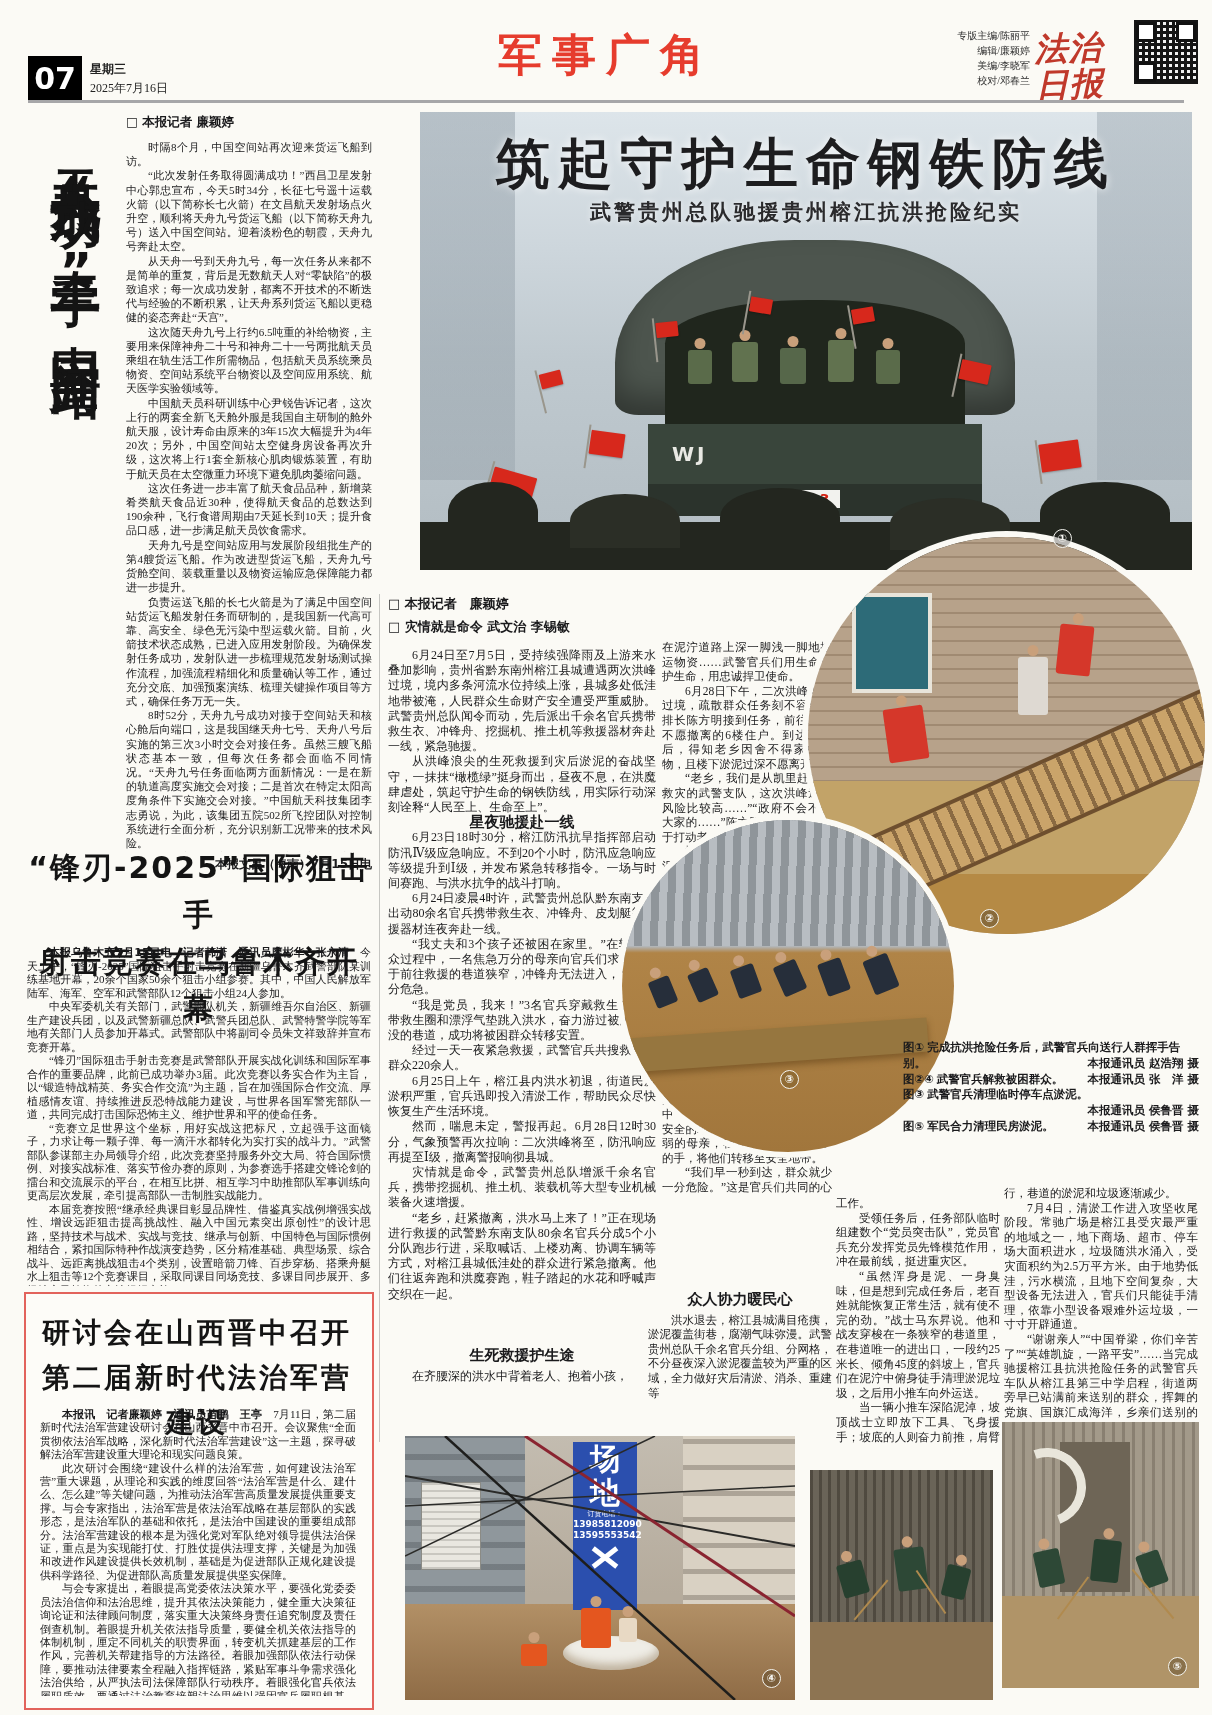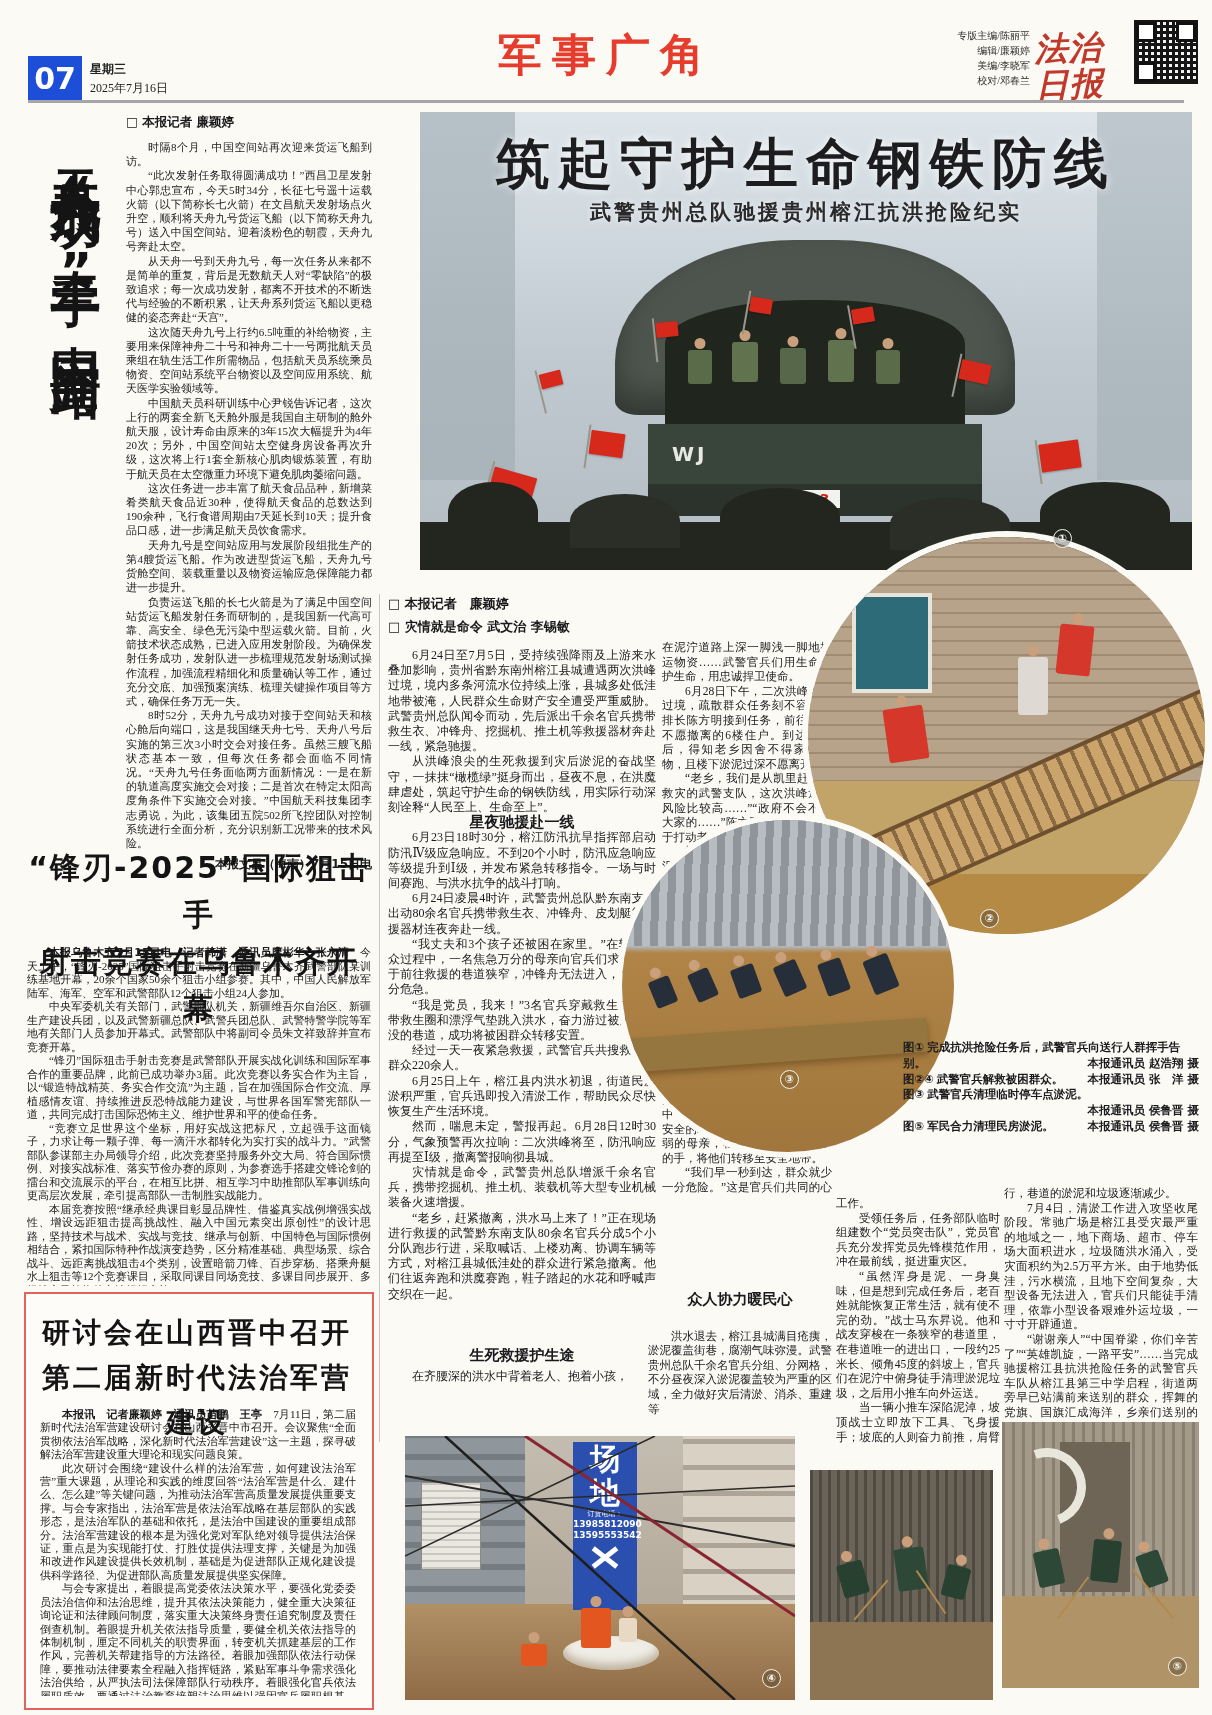--- a/index.html
+++ b/index.html
@@ -6,21 +6,21 @@
   #page{position:relative;width:1212px;height:1715px;margin:0 auto;background:#fbfaf5;
         font-family:"Liberation Serif","DejaVu Serif",serif;color:#1a1a1c;overflow:hidden;}
   .abs{position:absolute;}
   .sans{font-family:"DejaVu Sans","Liberation Sans",sans-serif;}
   .bold{font-weight:bold;}
   .jtxt{text-align:justify;overflow:hidden;}
   .jtxt p{margin:0;text-indent:2em;}
   .jtxt p.noind{text-indent:0;}
 
   
-  #pagenum{left:28px;top:56px;width:54px;height:46px;background:#1d4ed8;color:#fff;
+  #pagenum{left:28px;top:56px;width:54px;height:46px;background:#000000;color:#fff;
            font:bold 30px/46px "DejaVu Sans",sans-serif;text-align:center;}
   #dateblk{left:90px;top:60px;font-size:12px;line-height:19px;color:#222;}
   #section-title{left:0;right:0;top:26px;text-align:center;font-size:44px;letter-spacing:10px;
                  color:#e63c2d;font-weight:bold;}
   #credits{left:905px;top:28px;width:125px;text-align:right;font-size:10px;line-height:15px;color:#333;}
   #masthead{left:1035px;top:30px;width:100px;font-size:33px;line-height:36px;color:#c0392b;
             font-weight:bold;transform:rotate(-2deg);letter-spacing:1px;font-style:italic;}
   #qr{left:1136px;top:22px;width:60px;height:60px;background:
       repeating-linear-gradient(0deg,#151515 0 3px,transparent 3px 6px),
       repeating-linear-gradient(90deg,#151515 0 3px,#f2f2f2 3px 6px);outline:2px solid #151515;}
@@ -281,21 +281,21 @@
     <p>6月28日下午，二次洪峰即将过境，疏散群众任务刻不容缓。排长陈方明接到任务，前往劝离不愿撤离的6楼住户。到达现场后，得知老乡因舍不得家中财物，且楼下淤泥过深不愿离开。</p>
     <p>“老乡，我们是从凯里赶过来救灾的武警支队，这次洪峰过境风险比较高……”“政府不会不管大家的……”陈方明耐心劝说，终于打动老人同意撤离。</p>
     <p>楼下淤泥深达三十多厘米，泥水混杂着碎石和杂物，官兵们轮流背着老人艰难跋涉，最终将他安全送上前往安置点的车辆。</p>
     <p>救援现场，惊险不断。“网格二区五楼，一位母亲带着5岁的孩子和6个月大的婴儿被困，已一天未进食……”接到求救，中队长傅宗仁带领5名官兵迅速赶往现场。</p>
     <p>昏暗的房屋内，母亲紧紧抱着两个孩子在哭泣，5岁的小男孩蜷缩在妈妈怀中抽泣，6个月大的婴儿因饥饿和周围漆黑的环境哭声渐弱。</p>
     <p>“宝贝不哭，武警叔叔来救我们了！”母亲努力安抚孩子。看到这一幕，傅宗仁快步上前，小心翼翼将6个月大的婴儿抱入怀中：“不要怕，我们带你们转移到安全的地方。”其余官兵搀扶起虚弱的母亲，轻轻牵起另一个孩子的手，将他们转移至安全地带。</p>
     <p>“我们早一秒到达，群众就少一分危险。”这是官兵们共同的心声。连续奋战数小时，武警官兵共疏散转移群众1500余人，解救被困群众890余人，转运物资810余件套。来不及休整，官兵们随即转战清淤排险、家园重建工作。</p>
   </div>
 
   <div class="abs jtxt coltxt" id="mn-c2b">
-    <p class="subhead" style="margin:0 0 22px">众人协力暖民心</p>
+    <p class="subhead" style="margin:0 0 6px">众人协力暖民心</p>
     <p>洪水退去，榕江县城满目疮痍，淤泥覆盖街巷，腐潮气味弥漫。武警贵州总队千余名官兵分组、分网格，不分昼夜深入淤泥覆盖较为严重的区域，全力做好灾后清淤、消杀、重建等</p>
   </div>
 
   <div class="abs jtxt coltxt" id="mn-c3">
     <p class="noind">工作。</p>
     <p>受领任务后，任务部队临时组建数个“党员突击队”，党员官兵充分发挥党员先锋模范作用，冲在最前线，挺进重灾区。</p>
     <p>“虽然浑身是泥、一身臭味，但是想到完成任务后，老百姓就能恢复正常生活，就有使不完的劲。”战士马东昇说。他和战友穿梭在一条狭窄的巷道里，在巷道唯一的进出口，一段约25米长、倾角45度的斜坡上，官兵们在泥泞中俯身徒手清理淤泥垃圾，之后用小推车向外运送。</p>
     <p>当一辆小推车深陷泥淖，坡顶战士立即放下工具、飞身援手；坡底的人则奋力前推，肩臂相抵。一辆辆小推车在众人合力之下缓缓上</p>
   </div>
 

